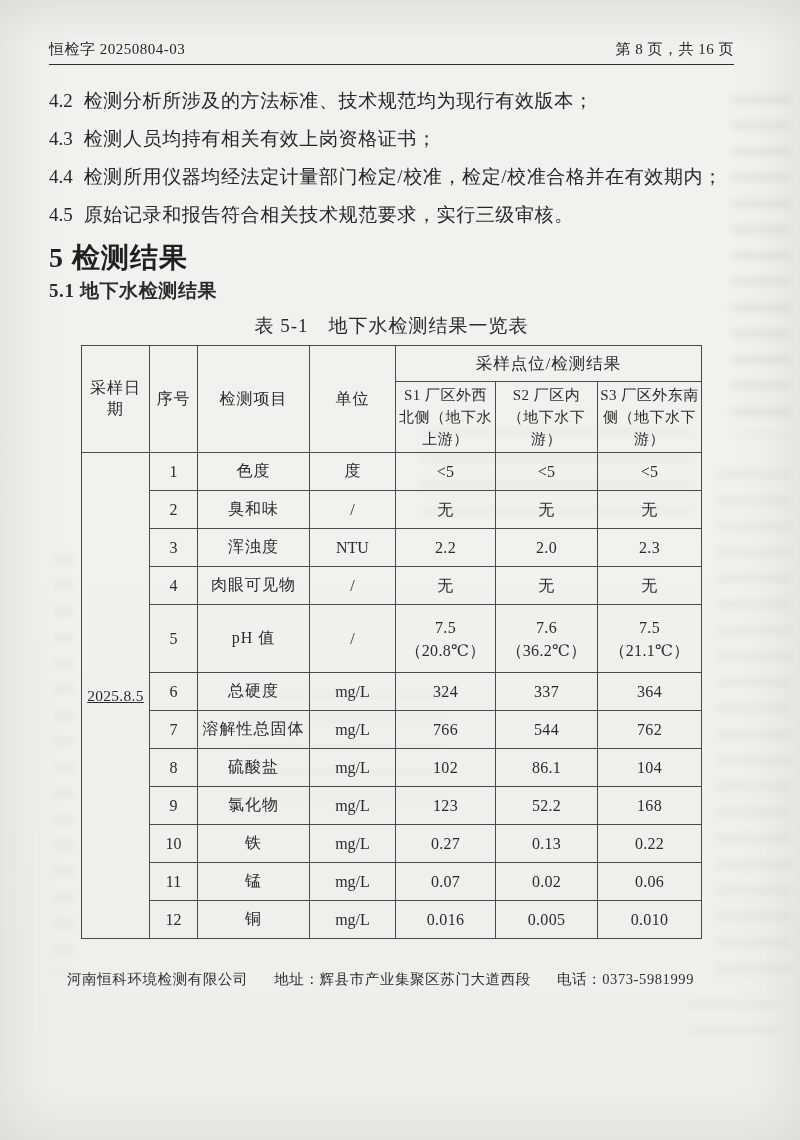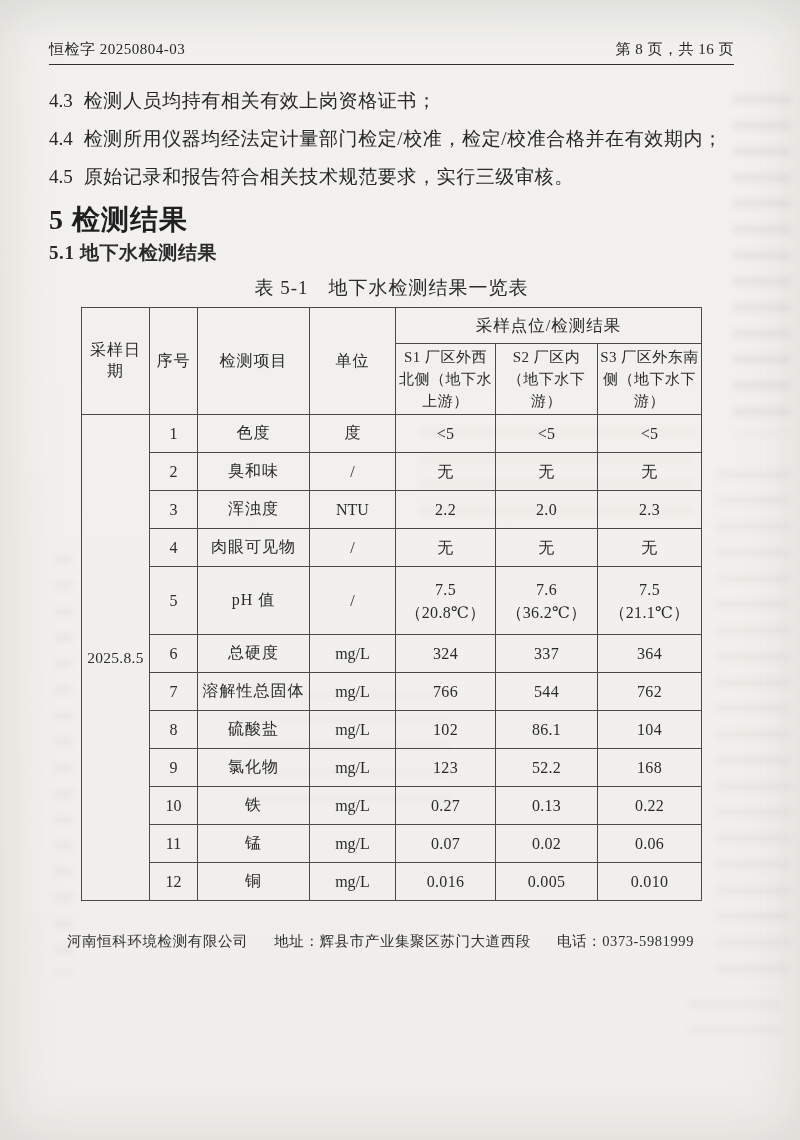--- a/index.html
+++ b/index.html
@@ -52,21 +52,21 @@
     color: #2b2b2b;
     padding: 2px 2px;
   }
   tr.hrow1 { height: 36px; }
   tr.hrow2 { height: 70px; }
   tbody tr { height: 38px; }
   tbody tr.tall { height: 68px; }
   th.h-main { font-size: 16px; letter-spacing: 1px; }
   th.h-group { font-size: 16.5px; letter-spacing: 1px; margin-top: 40px; }
   th.h-sub { font-size: 15px; letter-spacing: 0.5px; line-height: 22px; padding: 2px 3px; }
-  td.c-date { font-size: 15.5px; letter-spacing: 0.3px; }
+  td.c-date { font-size: 15.5px; letter-spacing: 0.3px; text-decoration: underline; }
   td.c-no { font-size: 16px; }
   td.c-item { font-size: 16px; letter-spacing: 1px; }
   td.c-unit { font-size: 16px; }
   td.c-val { font-size: 16px; white-space: pre-line; line-height: 23px; letter-spacing: 0.3px; }
 
   
   .page-footer {
     margin-top: 31px;
     padding-left: 18px;
     display: flex;
@@ -103,20 +103,21 @@
   <div class="smudge sm5"></div>
   <div class="smudge sm6"></div>
 
   <div class="content">
     <div class="page-header">
       <span>恒检字 20250804-03</span>
       <span>第 8 页，共 16 页</span>
     </div>
 
     <div class="clauses">
+      <p class="clause"><span class="clause-no">4.2</span><span>检测分析所涉及的方法标准、技术规范均为现行有效版本；</span></p>
       <p class="clause"><span class="clause-no">4.3</span><span>检测人员均持有相关有效上岗资格证书；</span></p>
       <p class="clause"><span class="clause-no">4.4</span><span>检测所用仪器均经法定计量部门检定/校准，检定/校准合格并在有效期内；</span></p>
       <p class="clause"><span class="clause-no">4.5</span><span>原始记录和报告符合相关技术规范要求，实行三级审核。</span></p>
     </div>
 
     <h2 class="section-heading">5 检测结果</h2>
     <h3 class="subsection-heading">5.1 地下水检测结果</h3>
 
     <p class="table-caption">表 5-1　地下水检测结果一览表</p>
 

